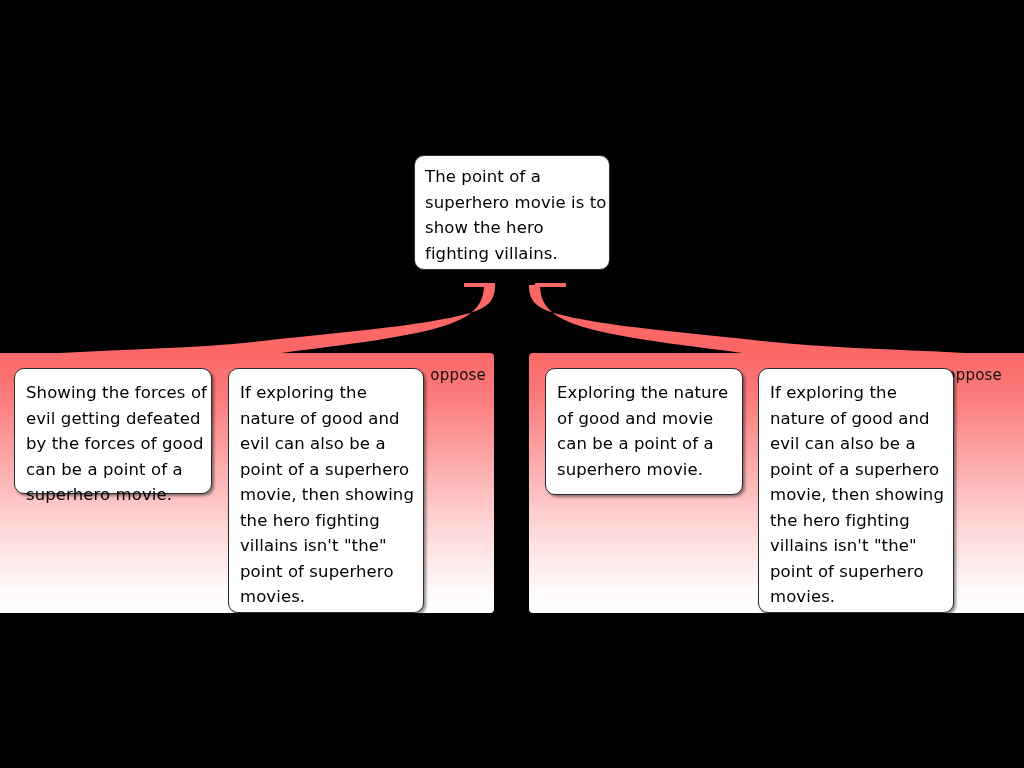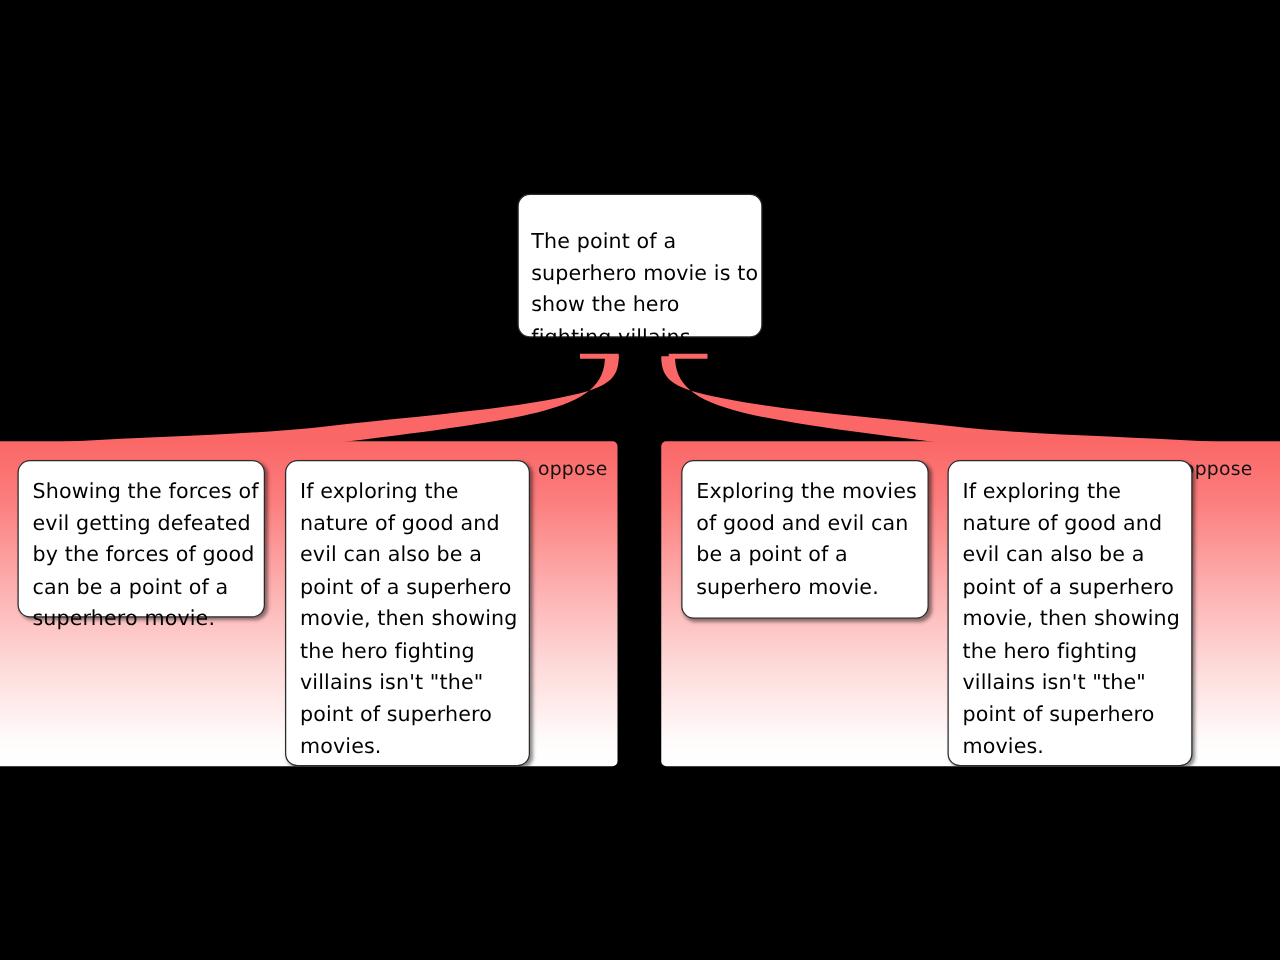--- a/index.html
+++ b/index.html
@@ -51,21 +51,20 @@
   #root-claim {
     left: 414px;
     top: 155px;
     width: 196px;
     height: 115px;
     border-radius: 10px;
   }
   #root-claim .claim-text {
     padding: 8px 0 0 10px;
     display: block;
-    margin-top: 16px;
   }
 
   
   .oppose-panel {
     position: absolute;
     box-sizing: border-box;
     background: linear-gradient(to bottom, #fb6767 0%, #fc7d7d 18%, #fdaaaa 42%, #fed8d8 68%, #fffbfb 92%, #ffffff 100%);
     border-radius: 4px;
     overflow: hidden;
   }
@@ -165,21 +164,21 @@
 
     <div id="reason-l2" class="reason-box">
       <span class="claim-text">If exploring the nature of good and evil can also be a point of a superhero movie, then showing the hero fighting villains isn't "the" point of superhero movies.</span>
     </div>
   </div>
 
   <div id="panel-right" class="oppose-panel">
     <span class="oppose-label">oppose</span>
 
     <div id="reason-r1" class="reason-box">
-      <span class="claim-text">Exploring the movies of good and evil can be a point of a superhero movie.</span>
+      <span class="claim-text">Exploring the nature of good and movie can be a point of a superhero movie.</span>
     </div>
 
     <div id="reason-r2" class="reason-box">
       <span class="claim-text">If exploring the nature of good and evil can also be a point of a superhero movie, then showing the hero fighting villains isn't "the" point of superhero movies.</span>
     </div>
   </div>
 
 </div>
 
 </body></html>

